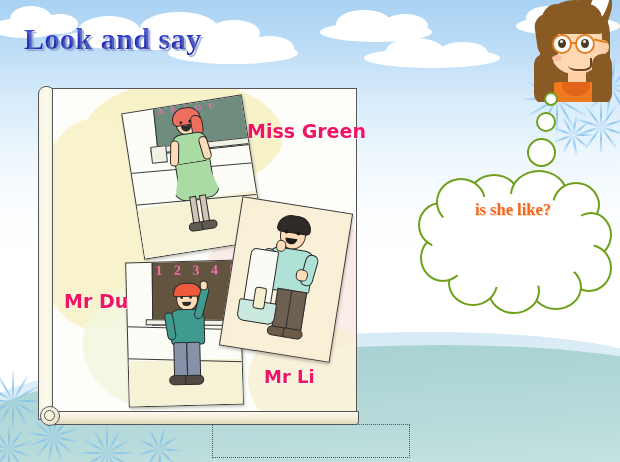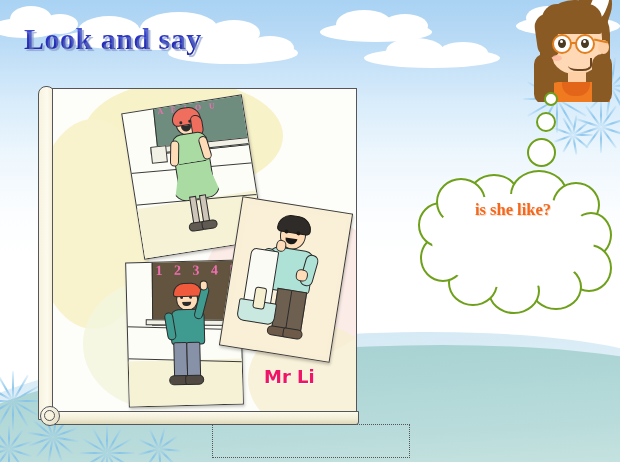--- a/index.html
+++ b/index.html
@@ -406,20 +406,22 @@
         <div class="fg ol" style="left:12px;top:100px;width:38px;height:22px;background:#c8e8e0;border-radius:2px 2px 7px 7px;"></div>
         <div class="fg ol" style="left:26px;top:86px;width:12px;height:22px;background:#f5efcf;border-radius:3px;"></div>
       </div>
 
     </div>
     <div class="book-bottom"></div>
     <div class="book-curl"></div>
     <div class="book-curl2"></div>
   </div>
 
+  <div class="namelabel" style="left:247px;top:120px;font-size:19px;">Miss Green</div>
+  <div class="namelabel" style="left:64px;top:290px;font-size:19px;">Mr Du</div>
   <div class="namelabel" style="left:264px;top:366px;font-size:18px;">Mr Li</div>
 
   <div id="girl">
 
     <div style="position:absolute;left:12px;top:2px;width:70px;height:98px;background:#8a5a24;border-radius:34px 34px 14px 14px;"></div>
 
     <div style="position:absolute;left:50px;top:-14px;width:34px;height:44px;background:#8a5a24;border-radius:50% 60% 20% 40%;transform:rotate(18deg);"></div>
     <div style="position:absolute;left:64px;top:-10px;width:16px;height:30px;background:#ffffff;border-radius:50% 50% 30% 30%;transform:rotate(22deg);"></div>
 
     <div style="position:absolute;left:22px;top:14px;width:52px;height:62px;background:#ffd9b5;border-radius:26px 26px 24px 24px;"></div>

